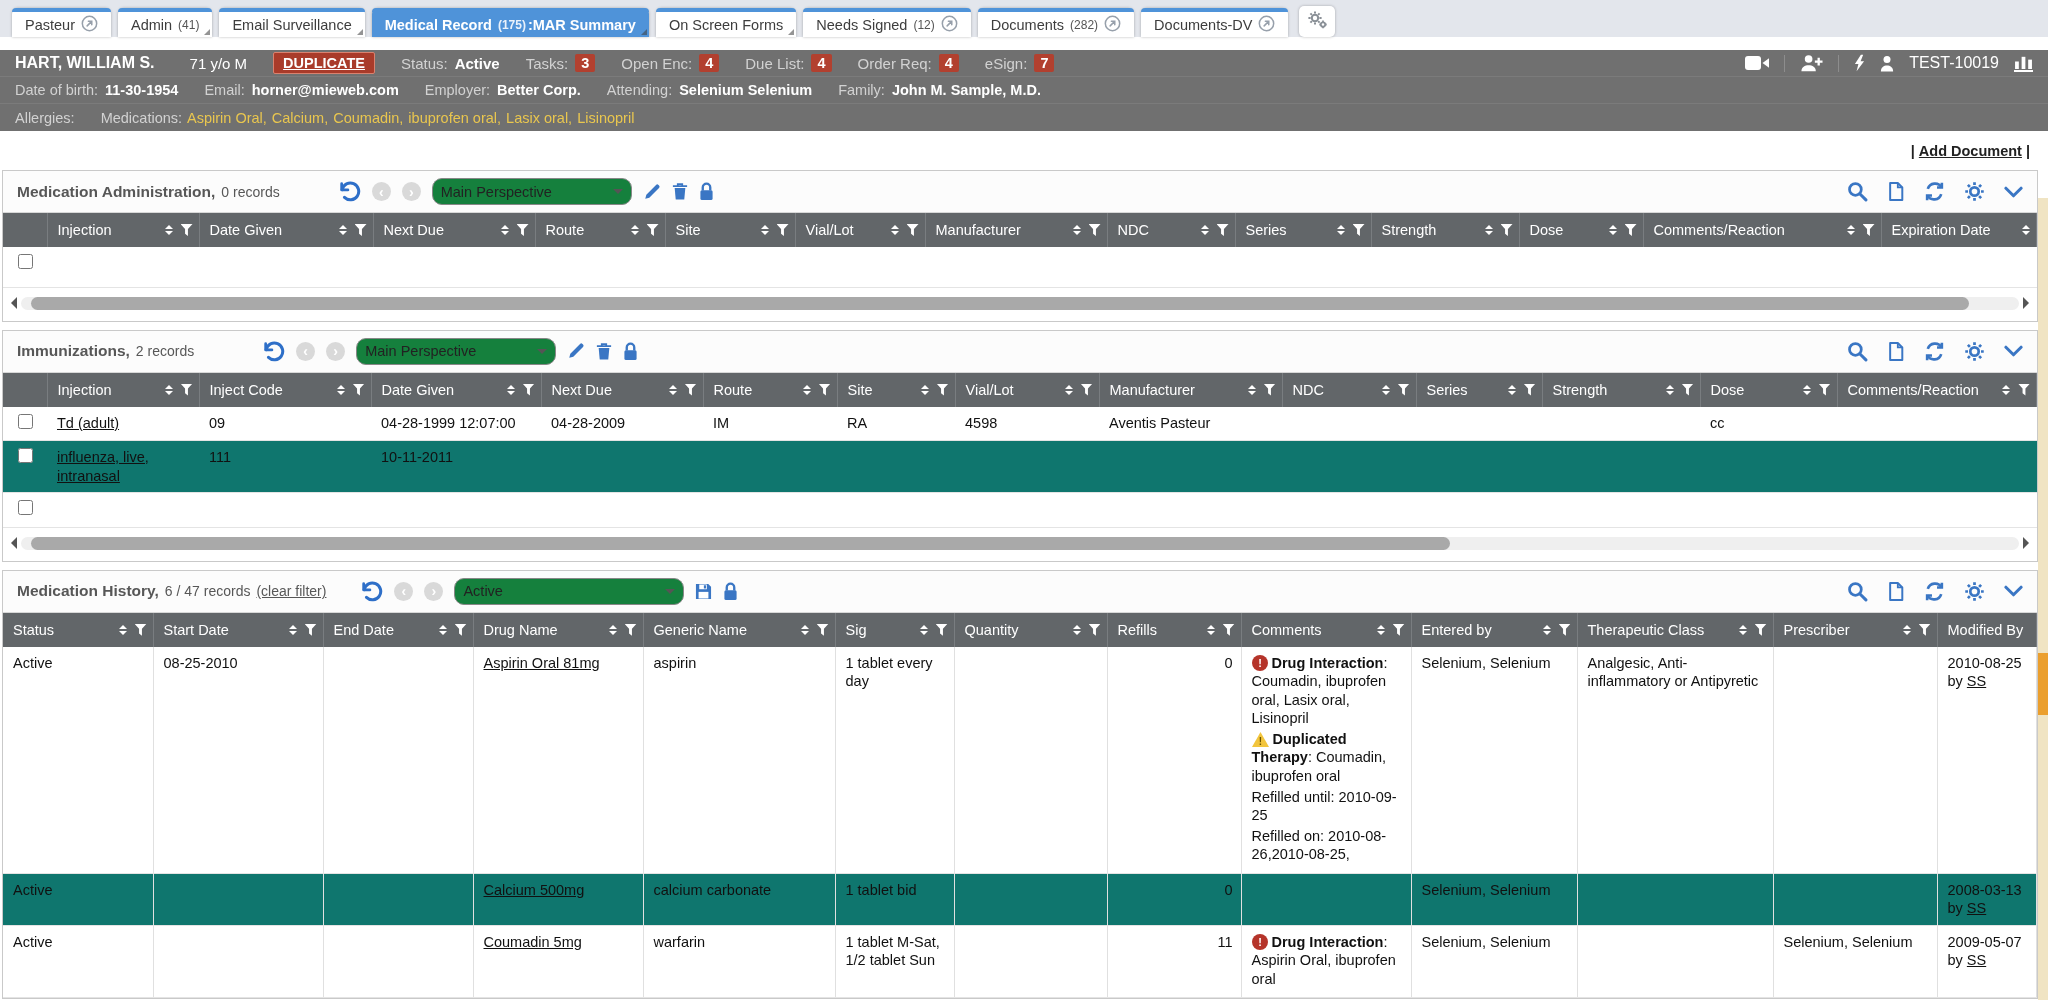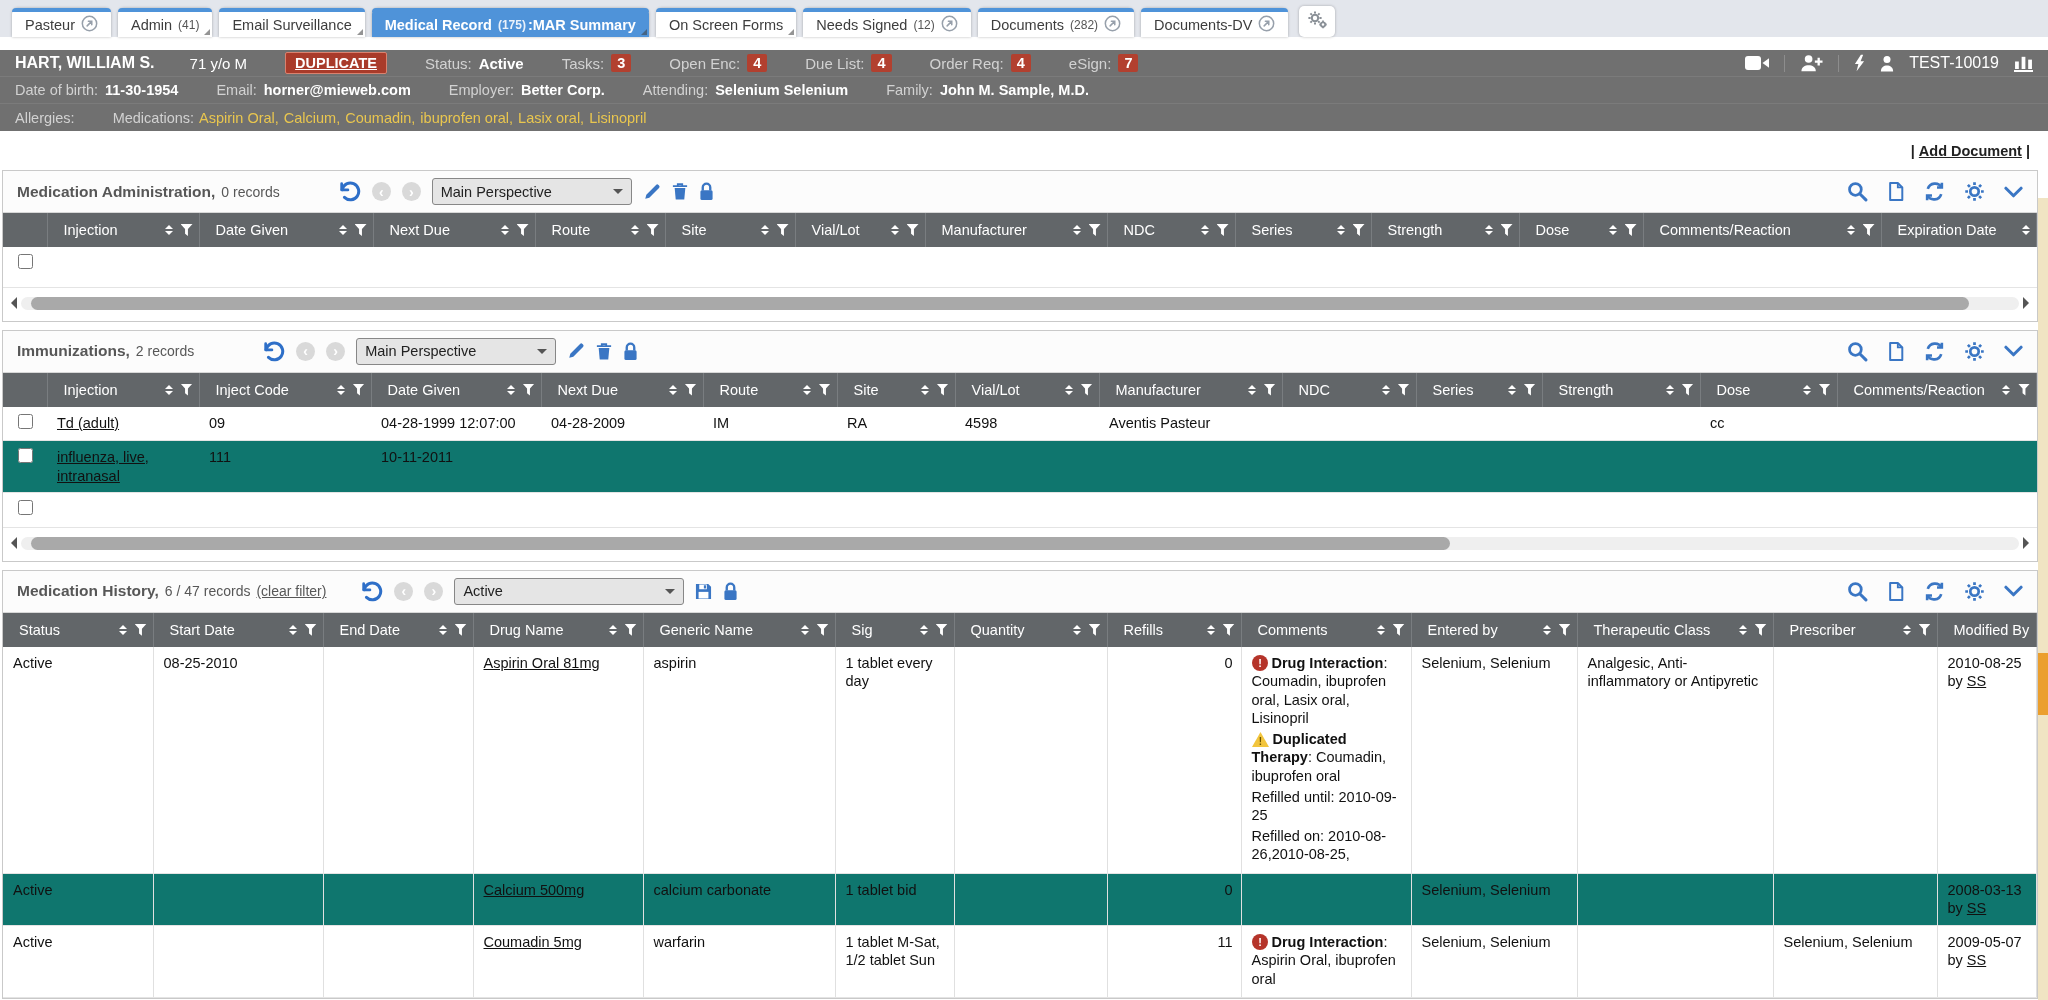--- a/index.html
+++ b/index.html
@@ -16,21 +16,21 @@
   .tab .cnt { font-size:12px; color:#555; }
   .tab.active { background:#4f93d9; color:#fff; font-weight:bold; }
   .tab.active .cnt { color:#eaf2fb; }
   .tab.corner::after { content:""; position:absolute; right:2px; bottom:2px;
     border-left:6px solid transparent; border-bottom:6px solid rgba(60,60,60,.55); }
   .tab-gear { background:#fff; border-radius:5px; height:31px; width:36px; margin-left:4px;
     display:flex; align-items:center; justify-content:center; box-shadow:0 0 3px rgba(0,0,0,.28); }
   .whitegap { height:13px; background:#fff; }
 
   
-  .pbar { background:#707070; color:#fff; display:flex; align-items:center; padding:0 15px; gap:38px; }
+  .pbar { background:#707070; color:#fff; display:flex; align-items:center; padding:0 15px; gap:26px; }
   .pbar1 { height:27px; border-bottom:1px solid #7b7b7b; }
   .pbar2 { height:27px; border-bottom:1px solid #7b7b7b; font-size:14.5px; }
   .pbar3 { height:27px; font-size:14.5px; }
   .grp { display:flex; align-items:center; gap:7px; white-space:nowrap; }
   .lbl { color:#d2d2d2; }
   .val { color:#fff; font-weight:bold; }
   .pname { font-weight:bold; font-size:16px; }
   .badge { background:#b2402f; color:#fff; font-weight:bold; padding:1px 6px; border-radius:2px; font-size:14.5px; }
   .dup { background:#a93b2a; border:1px solid #d9826f; text-decoration:underline; padding:2px 9px; }
   .allergy-badge { background:#b2402f; border:1px solid #c4573f; border-radius:3px; padding:2px 9px; color:#fff; }
@@ -50,31 +50,31 @@
 
   
   .panel { border:1px solid #c9c9c9; margin:0 10px 8px 2px; background:#fff; }
   .sec-head { height:42px; display:flex; align-items:center; padding:0 14px; background:#fcfcfc; border-bottom:1px solid #d8d8d8; }
   .sec-title { font-weight:bold; color:#575757; font-size:15.5px; }
   .sec-recs { color:#575757; font-size:14px; margin-left:6px; }
   .sec-recs a { color:#575757; text-decoration:underline; cursor:pointer; }
   .ctrls { display:flex; align-items:center; gap:11px; margin-left:58px; }
   .chev-circle { width:19px; height:19px; border-radius:50%; background:#d9d9d9; color:#fff;
     display:flex; align-items:center; justify-content:center; font-size:14px; font-weight:bold; }
-  .fakesel { height:27px; border:1px solid #878787; border-radius:3px; background:#e5e5e5; display:flex;
+  .fakesel { height:27px; border:1px solid #878787; border-radius:10px; background:#15803d; display:flex;
     align-items:center; padding:0 8px; font-size:14.5px; color:#222; justify-content:space-between; }
   .fakesel .caret { border:5px solid transparent; border-top-color:#555; margin:5px 0 0 10px; }
   .w200 { width:200px; } .w230 { width:230px; }
   .hd-icons { margin-left:auto; display:flex; align-items:center; gap:19px; }
   .icobtn { display:flex; align-items:center; cursor:pointer; }
 
   
   table { width:100%; border-collapse:collapse; table-layout:fixed; }
   th { background:#626669; color:#fff; font-weight:normal; font-size:14.5px; height:34px;
-    text-align:left; padding:0 6px 0 16px; border-right:1px solid #797d80; overflow:hidden; white-space:nowrap; }
+    text-align:left; padding:0 6px 0 10px; border-right:1px solid #797d80; overflow:hidden; white-space:nowrap; }
   th .hd { display:flex; align-items:center; justify-content:space-between; gap:4px; }
   .hicons { display:flex; align-items:center; gap:8px; }
   .sort { display:inline-flex; flex-direction:column; gap:2px; }
   .sort::before { content:""; border:4.5px solid transparent; border-bottom-color:#fff; border-top-width:0; }
   .sort::after  { content:""; border:4.5px solid transparent; border-top-color:#fff; border-bottom-width:0; }
   .funnel { width:12px; height:12px; background:#fff; display:inline-block;
     clip-path:polygon(0 0,100% 0,62% 42%,62% 100%,38% 82%,38% 42%); }
   .hcb { width:15px; height:15px; background:#abb0b5; border-radius:2px; margin:0 auto; }
   td { font-size:14.5px; color:#111; padding:7px 8px 7px 10px; vertical-align:top; border-bottom:1px solid #e4e4e4; line-height:1.28; }
   td.ck, th.ck { text-align:center; padding:7px 4px; }

